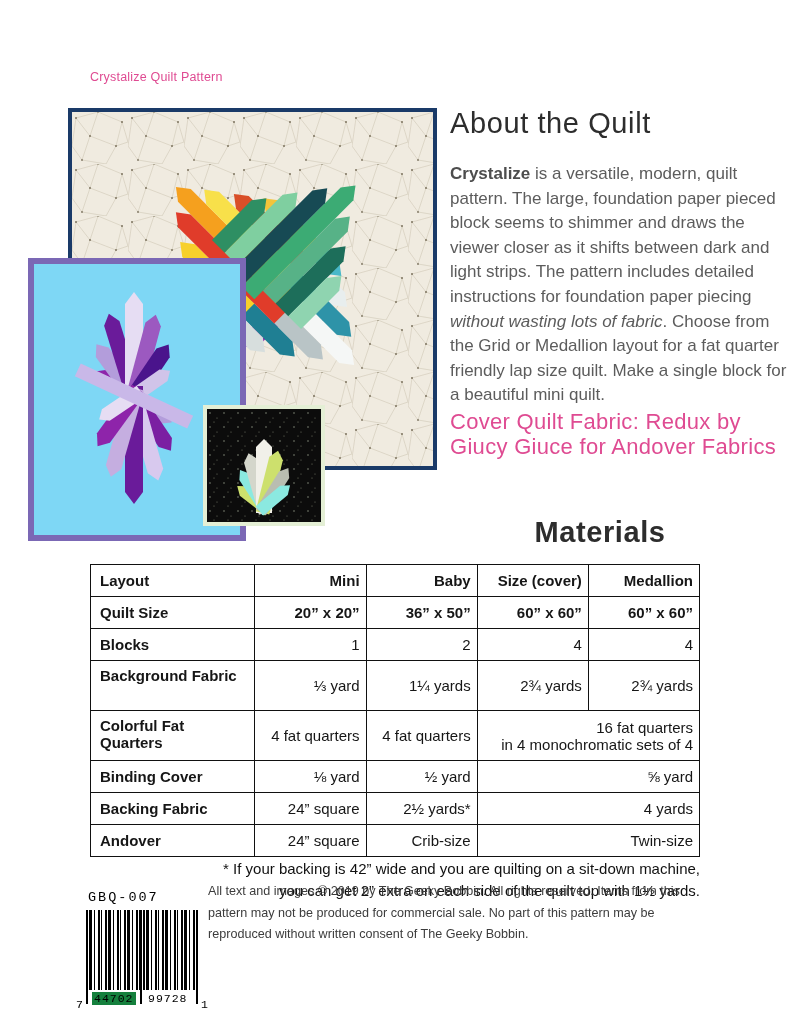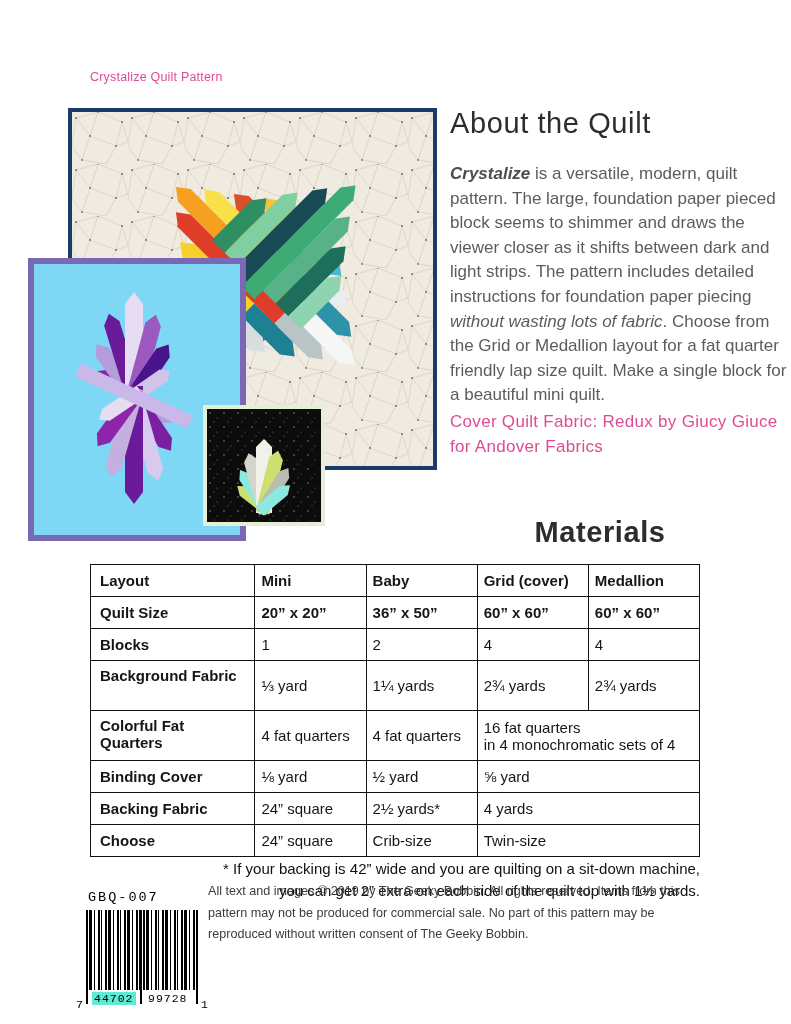--- a/index.html
+++ b/index.html
@@ -21,39 +21,39 @@
   .mini-quilt{left:203px; top:392px; border:4px solid var(--mini-border); z-index:3;}
   
   .about{position:absolute; left:450px; top:94px; width:337px;}
   .about h1{
     margin:0 0 22px 0; font-size:29px; font-weight:400; letter-spacing:.6px;
     color:var(--heading-text);
   }
   .about .body{
     margin:0; font-size:17px; line-height:24.6px; color:var(--body-text);
   }
-  .about .body strong{color:#4d4d4d;font-style:italic;}
+  .about .body strong{color:#4d4d4d;}
   .about .credit{
-    margin:2px 0 0 0; font-size:17px; line-height:24.6px; letter-spacing:.3px;
+    margin:2px 0 0 0; font-size:22px; line-height:24.6px; letter-spacing:.3px;
     color:var(--pink);
   }
   
   .materials-heading{
     position:absolute; left:450px; top:503px; width:300px; text-align:center;
     margin:0; font-size:29px; font-weight:700; letter-spacing:.6px; color:var(--heading-text);
   }
   table.materials{
     position:absolute; left:90px; top:551px; width:610px;
     border-collapse:collapse; font-size:15px; color:var(--table-text);
   }
   table.materials th, table.materials td{
     border:1.6px solid #111; padding:2px 6px;
   }
   table.materials .lbl{width:27%; text-align:left; font-weight:bold; padding-left:9px;}
-  table.materials td.v, table.materials th.v{width:18.25%; text-align:left;}
+  table.materials td.v, table.materials th.v{width:18.25%; text-align:right;}
   table.materials td.b{font-weight:bold;}
   table.materials tr.h32{height:32px;}
   table.materials tr.h50{height:50px;}
   table.materials tr.h50 .lbl{vertical-align:top; padding-top:6px;}
   .preline{white-space:pre-line;}
   .footnote{
     position:absolute; left:90px; top:845px; width:610px;
     text-align:right; font-size:15px; line-height:21.5px; color:#111;
     white-space:pre-line;
   }
@@ -71,21 +71,21 @@
       #000 8px 9px,#fff 9px 12px,#000 12px 14px,#fff 14px 15px,
       #000 15px 16px,#fff 16px 19px);
   }
   .barcode .guard{position:absolute; top:0; width:2px; height:94px; background:#000;}
   .barcode .g1{left:10px;} .barcode .g2{left:64px;} .barcode .g3{right:10px;}
   .barcode .digits{
     position:absolute; left:0; right:0; top:82px;
     font-family:"Liberation Mono", monospace; font-size:11.5px; color:#000;
   }
   .barcode .d1{position:absolute; left:0px; top:6px;}
-  .barcode .d2{position:absolute; left:16px; background:#5eead4; padding:0 2px; letter-spacing:1px;}
+  .barcode .d2{position:absolute; left:16px; background:#15803d; padding:0 2px; letter-spacing:1px;}
   .barcode .d3{position:absolute; left:70px; background:#fff; padding:0 2px; letter-spacing:1px;}
   .barcode .d4{position:absolute; right:0px; top:6px;}
   .copyright{
     position:absolute; left:208px; top:868px; width:488px;
     font-size:12.6px; line-height:21.5px; color:#3c3c3c;
   }
 </style>
 </head>
 <body>
 
@@ -255,21 +255,21 @@
   </div>
 
   <h2 class="materials-heading">Materials</h2>
 
   <table class="materials">
     <tbody>
         <tr class="h32">
       <th class="lbl">Layout</th>
       <th class="v">Mini</th>
       <th class="v">Baby</th>
-      <th class="v">Grid (cover)</th>
+      <th class="v">Size (cover)</th>
       <th class="v">Medallion</th>
     </tr>
     <tr class="h32">
       <td class="lbl">Quilt Size</td>
       <td class="v b">20” x 20”</td>
       <td class="v b">36” x 50”</td>
       <td class="v b">60” x 60”</td>
       <td class="v b">60” x 60”</td>
     </tr>
     <tr class="h32">
@@ -299,21 +299,21 @@
       <td class="v">½ yard</td>
       <td class="v" colspan="2">⅝ yard</td>
     </tr>
     <tr class="h32">
       <td class="lbl">Backing Fabric</td>
       <td class="v">24” square</td>
       <td class="v">2½ yards*</td>
       <td class="v" colspan="2">4 yards</td>
     </tr>
     <tr class="h32">
-      <td class="lbl">Choose</td>
+      <td class="lbl">Andover</td>
       <td class="v">24” square</td>
       <td class="v">Crib-size</td>
       <td class="v" colspan="2">Twin-size</td>
     </tr>
   </tbody>
     </table>
 
   <div class="footnote">* If your backing is 42” wide and you are quilting on a sit-down machine,
 you can get 2” extra on each side of the quilt top with 1½ yards.</div>
 

